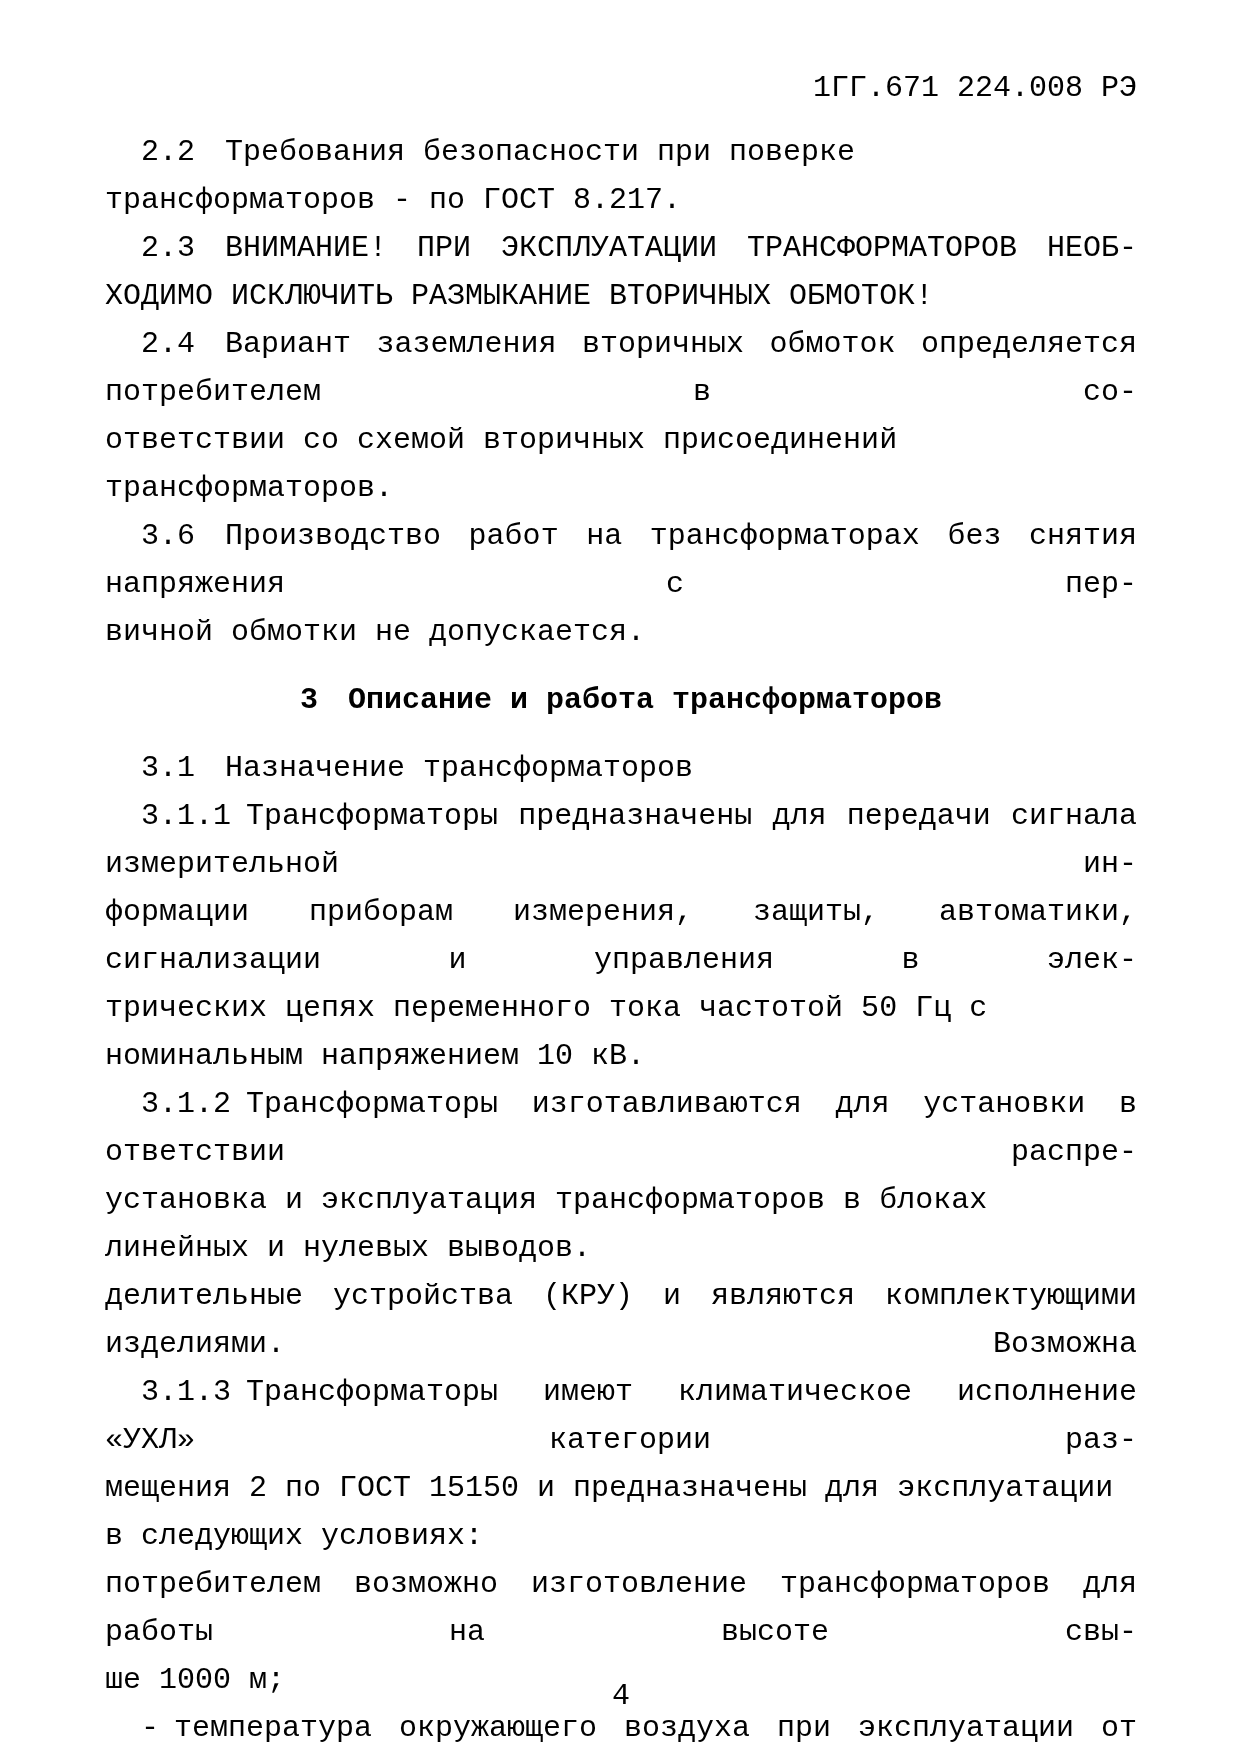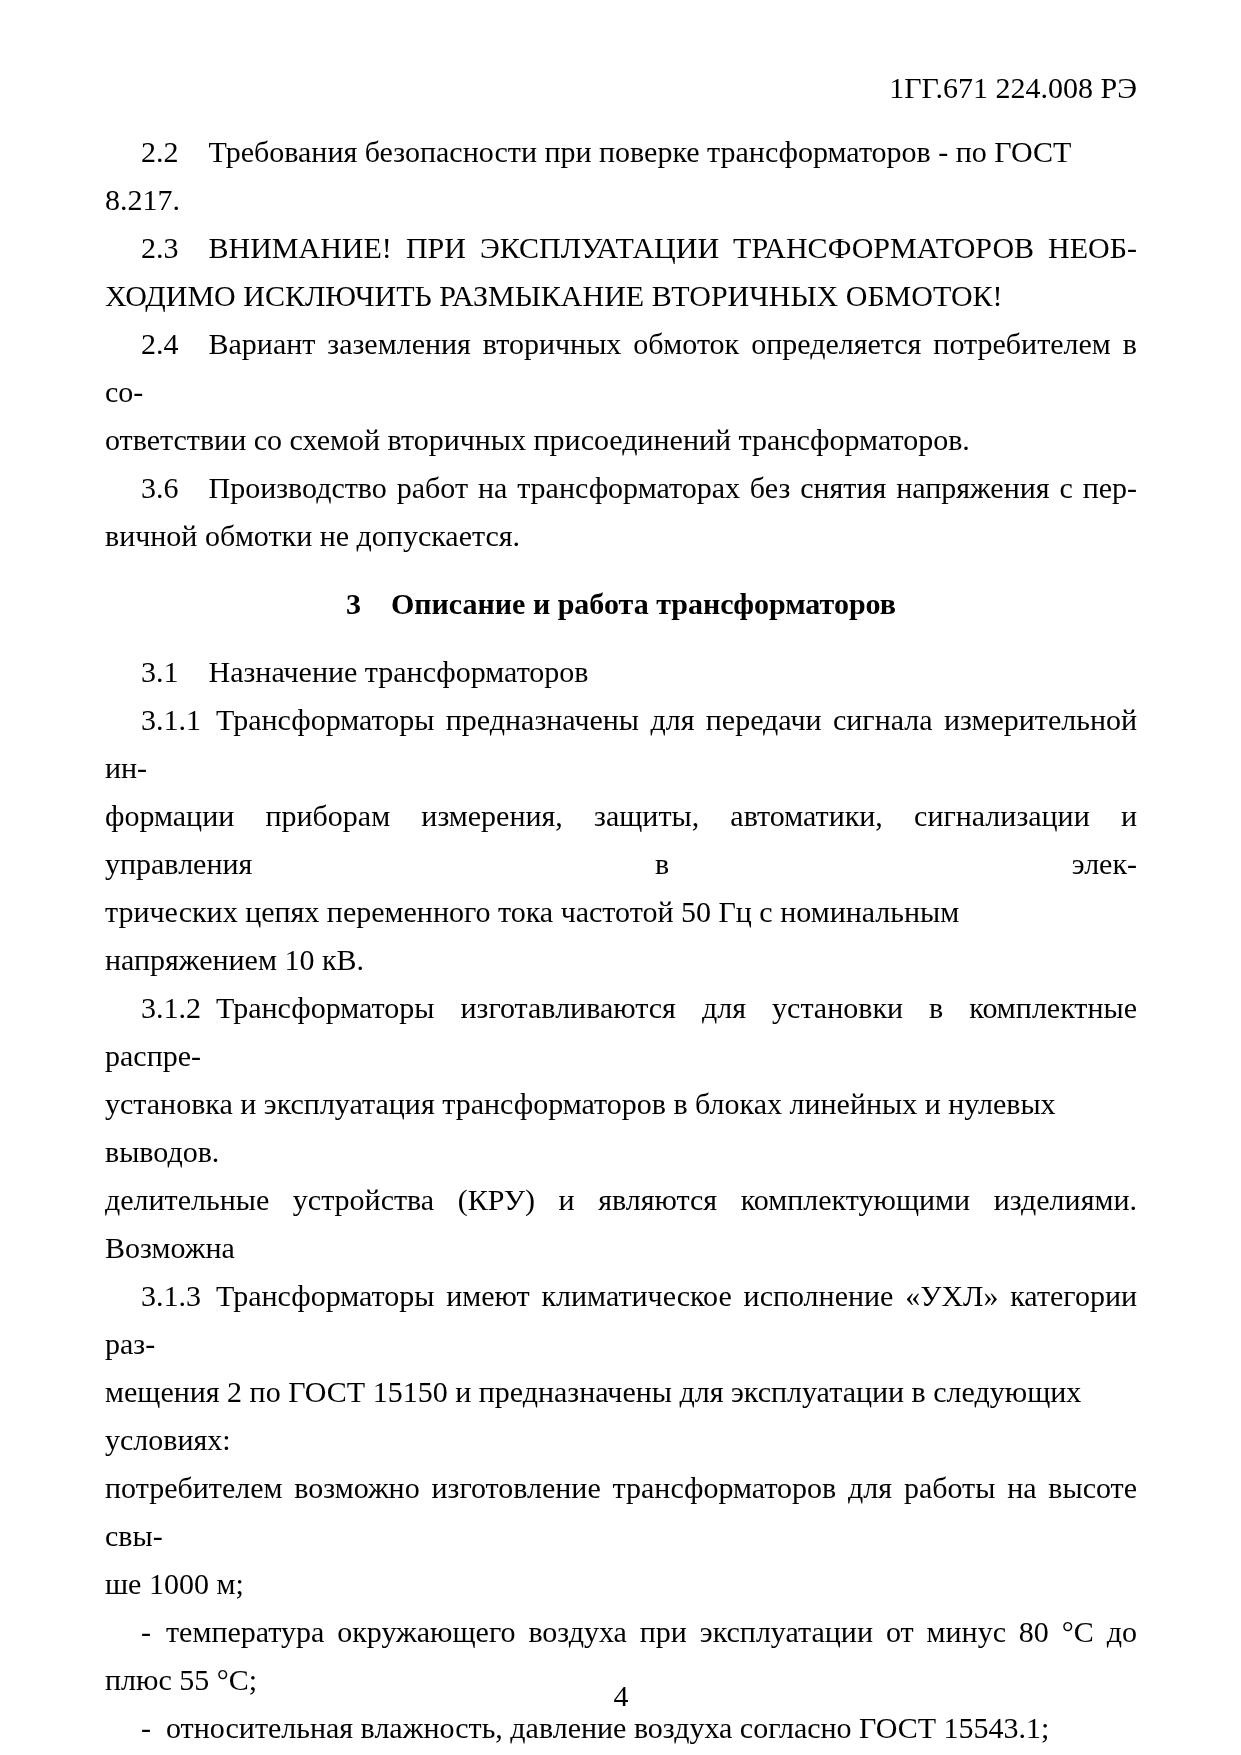--- a/index.html
+++ b/index.html
@@ -6,21 +6,21 @@
     margin: 0;
     padding: 0;
     background: #ffffff;
   }
   .page {
     position: relative;
     width: 1221px;
     height: 1755px;
     background: #ffffff;
     color: #000000;
-    font-family: Liberation Serif, serif;
+    font-family: Liberation Mono, monospace;
     overflow: hidden;
   }
   .content {
     position: absolute;
     left: 105px;
     top: 64px;
     width: 1032px;
   }
   .doc-number {
     font-size: 30px;
@@ -70,21 +70,21 @@
         <div class="line">ХОДИМО ИСКЛЮЧИТЬ РАЗМЫКАНИЕ ВТОРИЧНЫХ ОБМОТОК!</div>
         <div class="line ind j">2.4 Вариант заземления вторичных обмоток определяется потребителем в со-</div>
         <div class="line">ответствии со схемой вторичных присоединений трансформаторов.</div>
         <div class="line ind j">3.6 Производство работ на трансформаторах без снятия напряжения с пер-</div>
         <div class="line">вичной обмотки не допускается.</div>
         <div class="line heading">3 Описание и работа трансформаторов</div>
         <div class="line ind">3.1 Назначение трансформаторов</div>
         <div class="line ind j">3.1.1 Трансформаторы предназначены для передачи сигнала измерительной ин-</div>
         <div class="line j">формации приборам измерения, защиты, автоматики, сигнализации и управления в элек-</div>
         <div class="line">трических цепях переменного тока частотой 50 Гц с номинальным напряжением 10 кВ.</div>
-        <div class="line ind j">3.1.2 Трансформаторы изготавливаются для установки в комплектные распре-</div>
+        <div class="line ind j">3.1.2 Трансформаторы изготавливаются для установки в ответствии распре-</div>
         <div class="line">установка и эксплуатация трансформаторов в блоках линейных и нулевых выводов.</div>
         <div class="line j">делительные устройства (КРУ) и являются комплектующими изделиями. Возможна</div>
         <div class="line ind j">3.1.3 Трансформаторы имеют климатическое исполнение «УХЛ» категории раз-</div>
         <div class="line">мещения 2 по ГОСТ 15150 и предназначены для эксплуатации в следующих условиях:</div>
         <div class="line j">потребителем возможно изготовление трансформаторов для работы на высоте свы-</div>
         <div class="line">ше 1000 м;</div>
         <div class="line ind j">- температура окружающего воздуха при эксплуатации от минус 80 °С до</div>
         <div class="line">плюс 55 °С;</div>
         <div class="line ind">- относительная влажность, давление воздуха согласно ГОСТ 15543.1;</div>
       </div>

